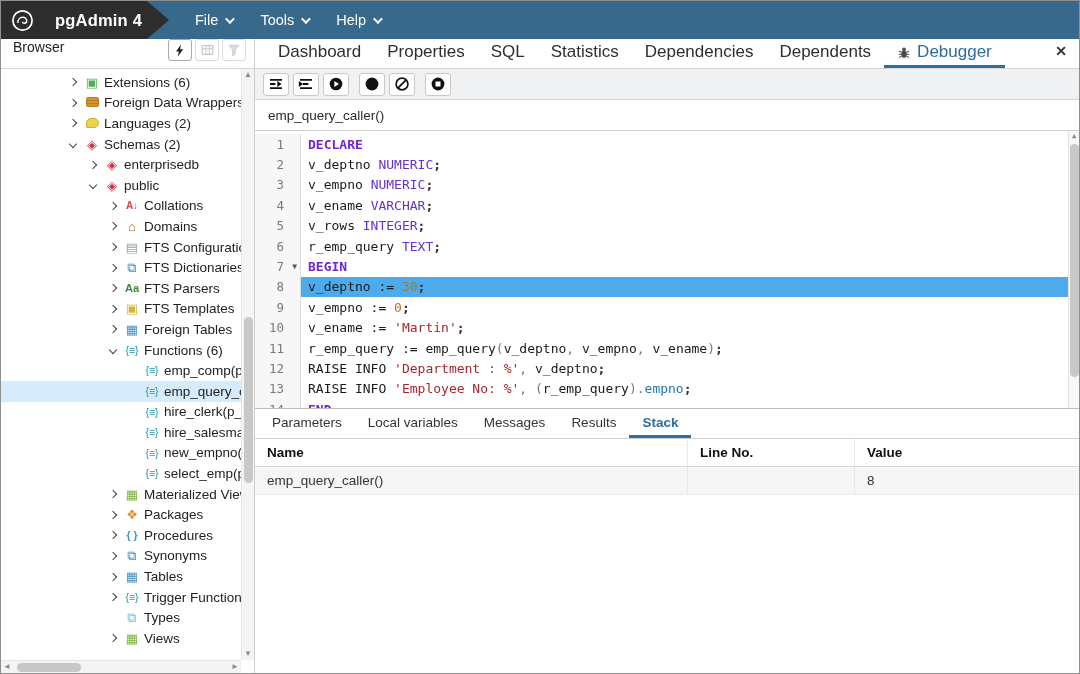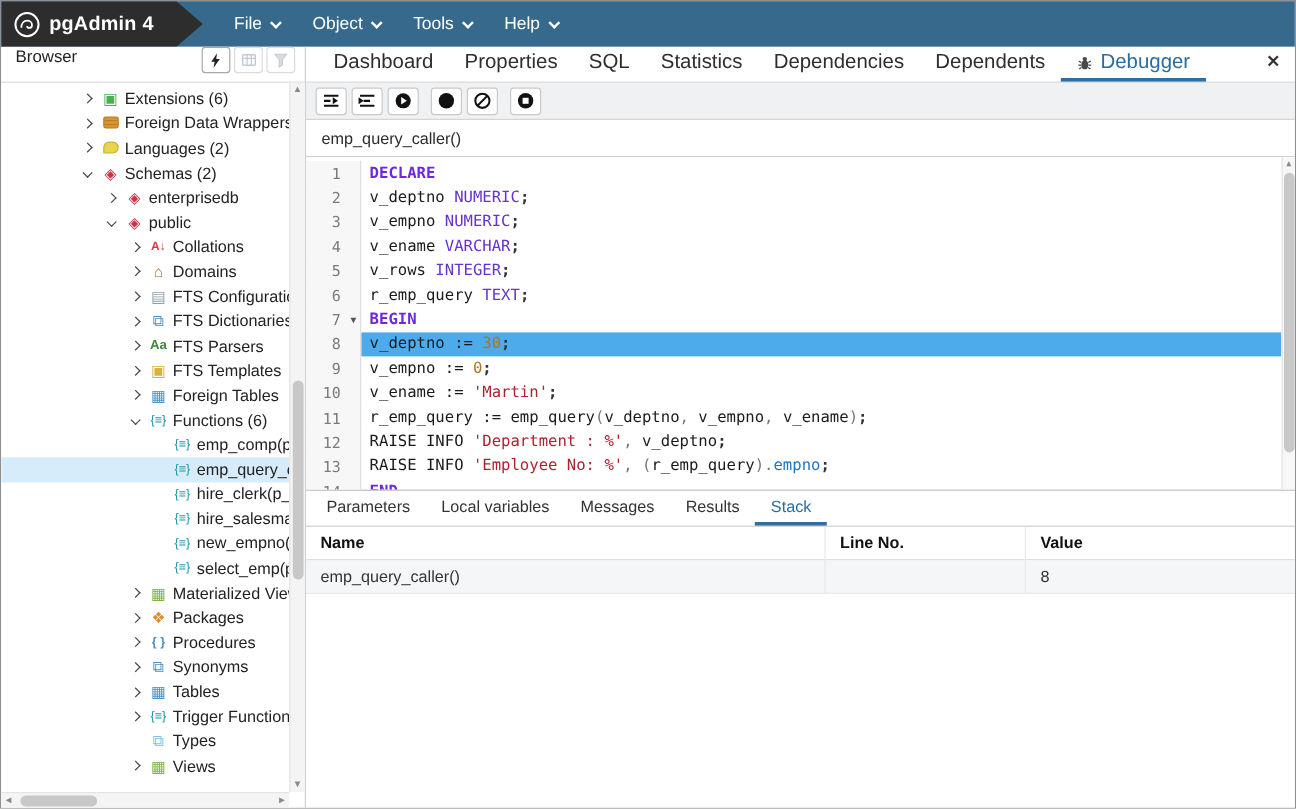--- a/index.html
+++ b/index.html
@@ -4,21 +4,21 @@
 <style>
   * { box-sizing: border-box; margin: 0; padding: 0; }
   html,body { width:1080px; height:674px; overflow:hidden;
     font-family:"Liberation Sans", sans-serif; background:#fff; }
   .window { width:1080px; height:674px; border:1px solid #8f8f8f; display:flex; flex-direction:column; }
 
   
   .topbar { height:38px; background:#37698c; display:flex; align-items:stretch; flex:0 0 38px; }
   .logo-wrap { background:#2d2d2d; width:168px; flex:0 0 168px; display:flex; align-items:center;
     padding-left:10px; clip-path:polygon(0 0,146px 0,168px 19px,146px 38px,0 38px); }
-  .logo-title { color:#fff; font-weight:bold; font-size:16.5px; margin-left:7px; letter-spacing:.2px; }
+  .logo-title { color:#fff; font-weight:bold; font-size:16.5px; margin-left:21px; letter-spacing:.2px; }
   .menus { display:flex; align-items:center; margin-left:12px; }
   .menu-item { color:#fff; font-size:14.5px; padding:0 14px; height:38px; display:flex; align-items:center; gap:7px; cursor:pointer; }
   .caret { width:7px; height:7px; border-right:2px solid #fff; border-bottom:2px solid #fff;
     transform:rotate(45deg) translateY(-2px); display:inline-block; }
 
   
   .row2 { height:30px; flex:0 0 30px; display:flex; }
   .browser-header { width:254px; flex:0 0 254px; border-right:1px solid #cfcfcf; border-bottom:1px solid #d7d7d7;
     display:flex; align-items:flex-start; padding:0 8px 0 12px; background:#fff; }
   .browser-title { font-size:14px; color:#222; flex:1; }
@@ -84,21 +84,21 @@
   .tok-semi { color:#333; font-weight:bold; }
   .tok-pl { color:#1a1a1a; }
   .code-vscroll { position:absolute; top:0; right:0; bottom:0; width:11px; background:#f7f7f7; border-left:1px solid #e4e4e4; }
   .code-vscroll .arr { position:absolute; left:0; width:10px; height:11px; font-size:7px; color:#8a8a8a; text-align:center; line-height:11px; }
   .code-vscroll .vthumb { left:1px; }
 
   
   .bottom-panel { flex:1; display:flex; flex-direction:column; min-height:0; background:#fff; }
   .bottom-tabs { height:30px; flex:0 0 30px; border-bottom:1px solid #cfcfcf; display:flex; padding-left:4px; }
   .btab { display:flex; align-items:center; padding:0 13px; font-size:13.5px; color:#333; cursor:pointer; border-bottom:3px solid transparent; }
-  .btab.active { color:#2c6d9d; border-bottom-color:#2f6e9e; }
+  .btab.active { color:#2c6d9d; border-bottom-color:#2f6e9e;font-weight:bold; }
   .stack-table { width:100%; }
   .srow { display:grid; grid-template-columns:432px 167px 1fr; }
   .srow > div { padding:6px 12px; font-size:13.5px; border-left:1px solid #e8e8e8; }
   .srow > div:first-child { border-left:none; }
   .srow.head > div { font-weight:bold; color:#111; border-bottom:1px solid #d9d9d9; }
   .srow.data > div { background:#f5f6f8; color:#333; border-bottom:1px solid #e9e9e9; }
 
   
   .ic-ext { color:#4caf50; } .ic-schema { color:#cc3344; }
   .ic-collation { color:#cc4444; font-size:10px; font-weight:bold; }
@@ -127,24 +127,20 @@
     <div class="logo-wrap">
       <svg width="23" height="23" viewBox="0 0 22 22">
         <circle cx="11" cy="11" r="9.2" fill="none" stroke="#fff" stroke-width="1.6"></circle>
         <path d="M6.5 13.5c0-3.4 2-5.6 4.6-5.6 2.2 0 3.9 1.5 3.9 3.4 0 1.4-.9 2.4-2.2 2.4-1 0-1.7-.6-1.7-1.6" fill="none" stroke="#fff" stroke-width="1.4"></path>
       </svg>
       <span class="logo-title">pgAdmin 4</span>
     </div>
     <div class="menus" id="menus">
         <div class="menu-item">
           <span>File</span>
-          <span class="caret"></span>
-        </div>
-        <div class="menu-item">
-          <span>Object</span>
           <span class="caret"></span>
         </div>
         <div class="menu-item">
           <span>Tools</span>
           <span class="caret"></span>
         </div>
         <div class="menu-item">
           <span>Help</span>
           <span class="caret"></span>
         </div>

